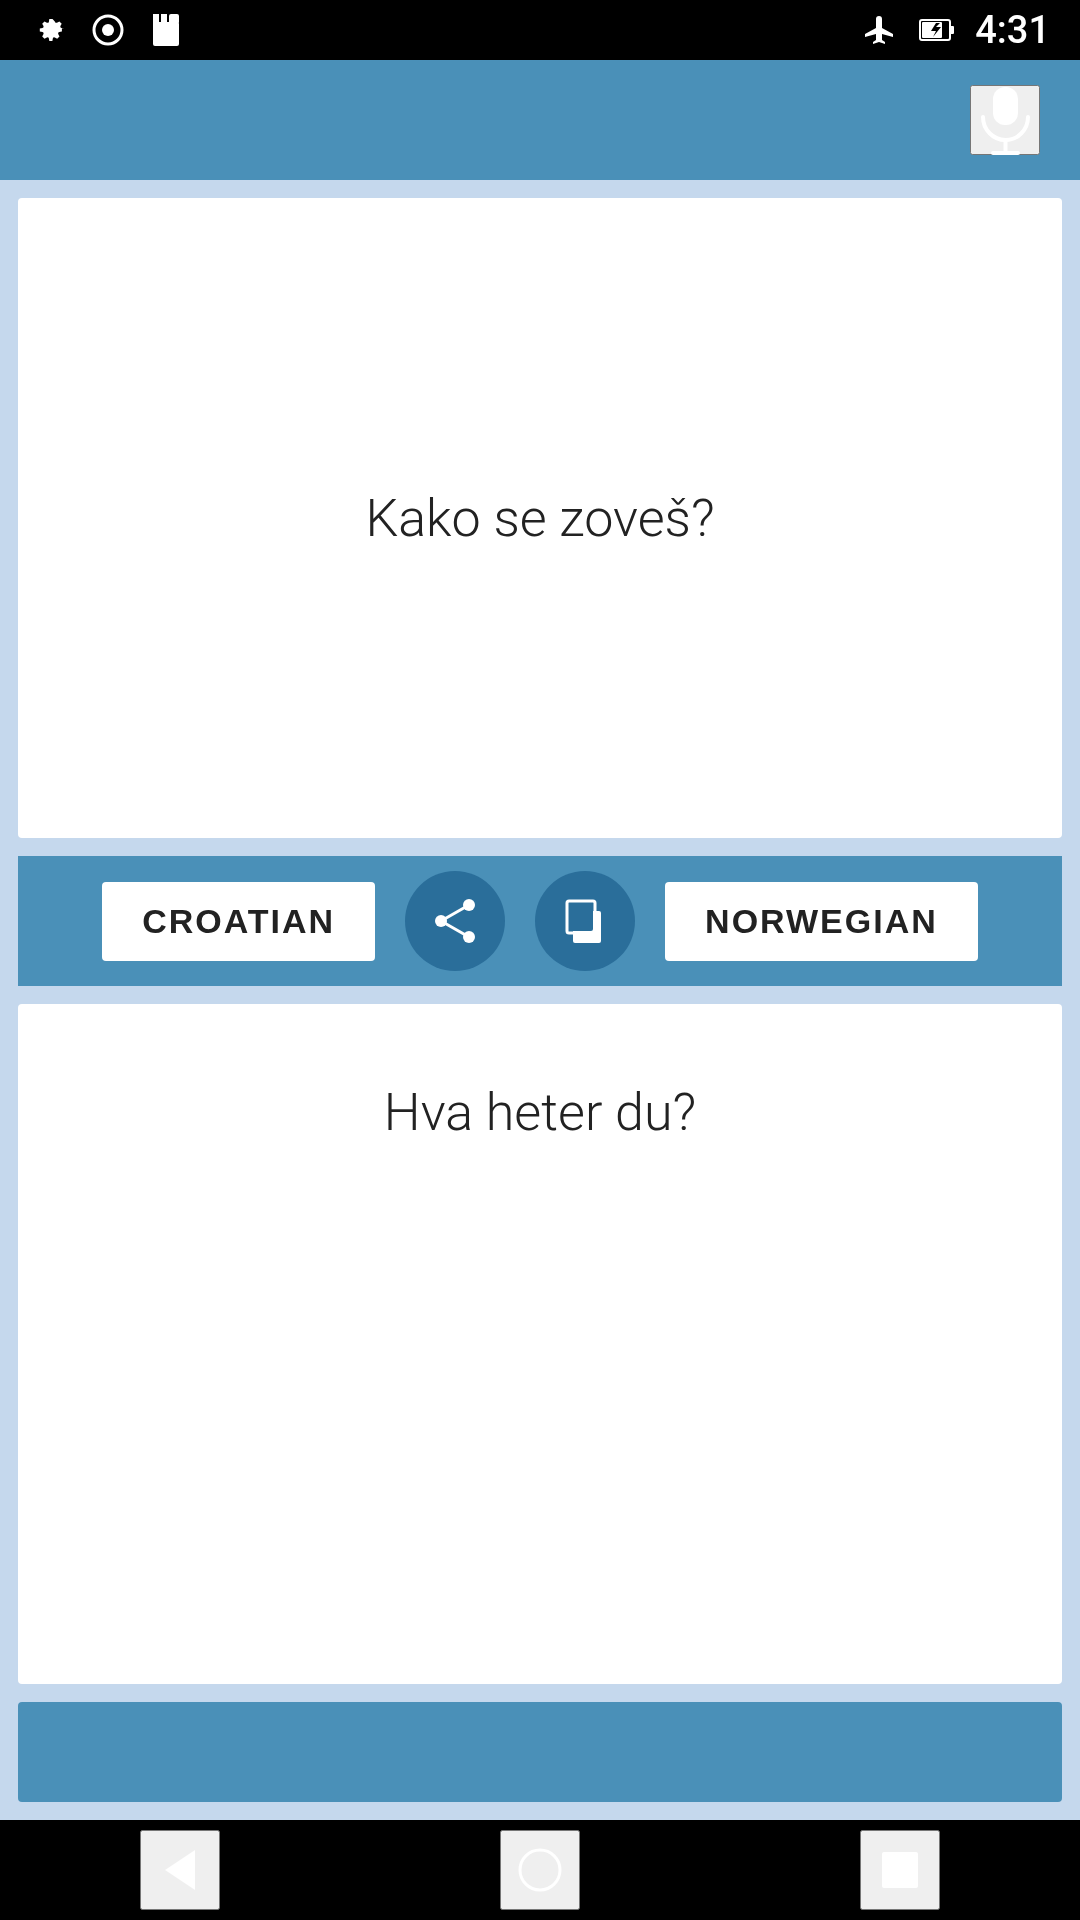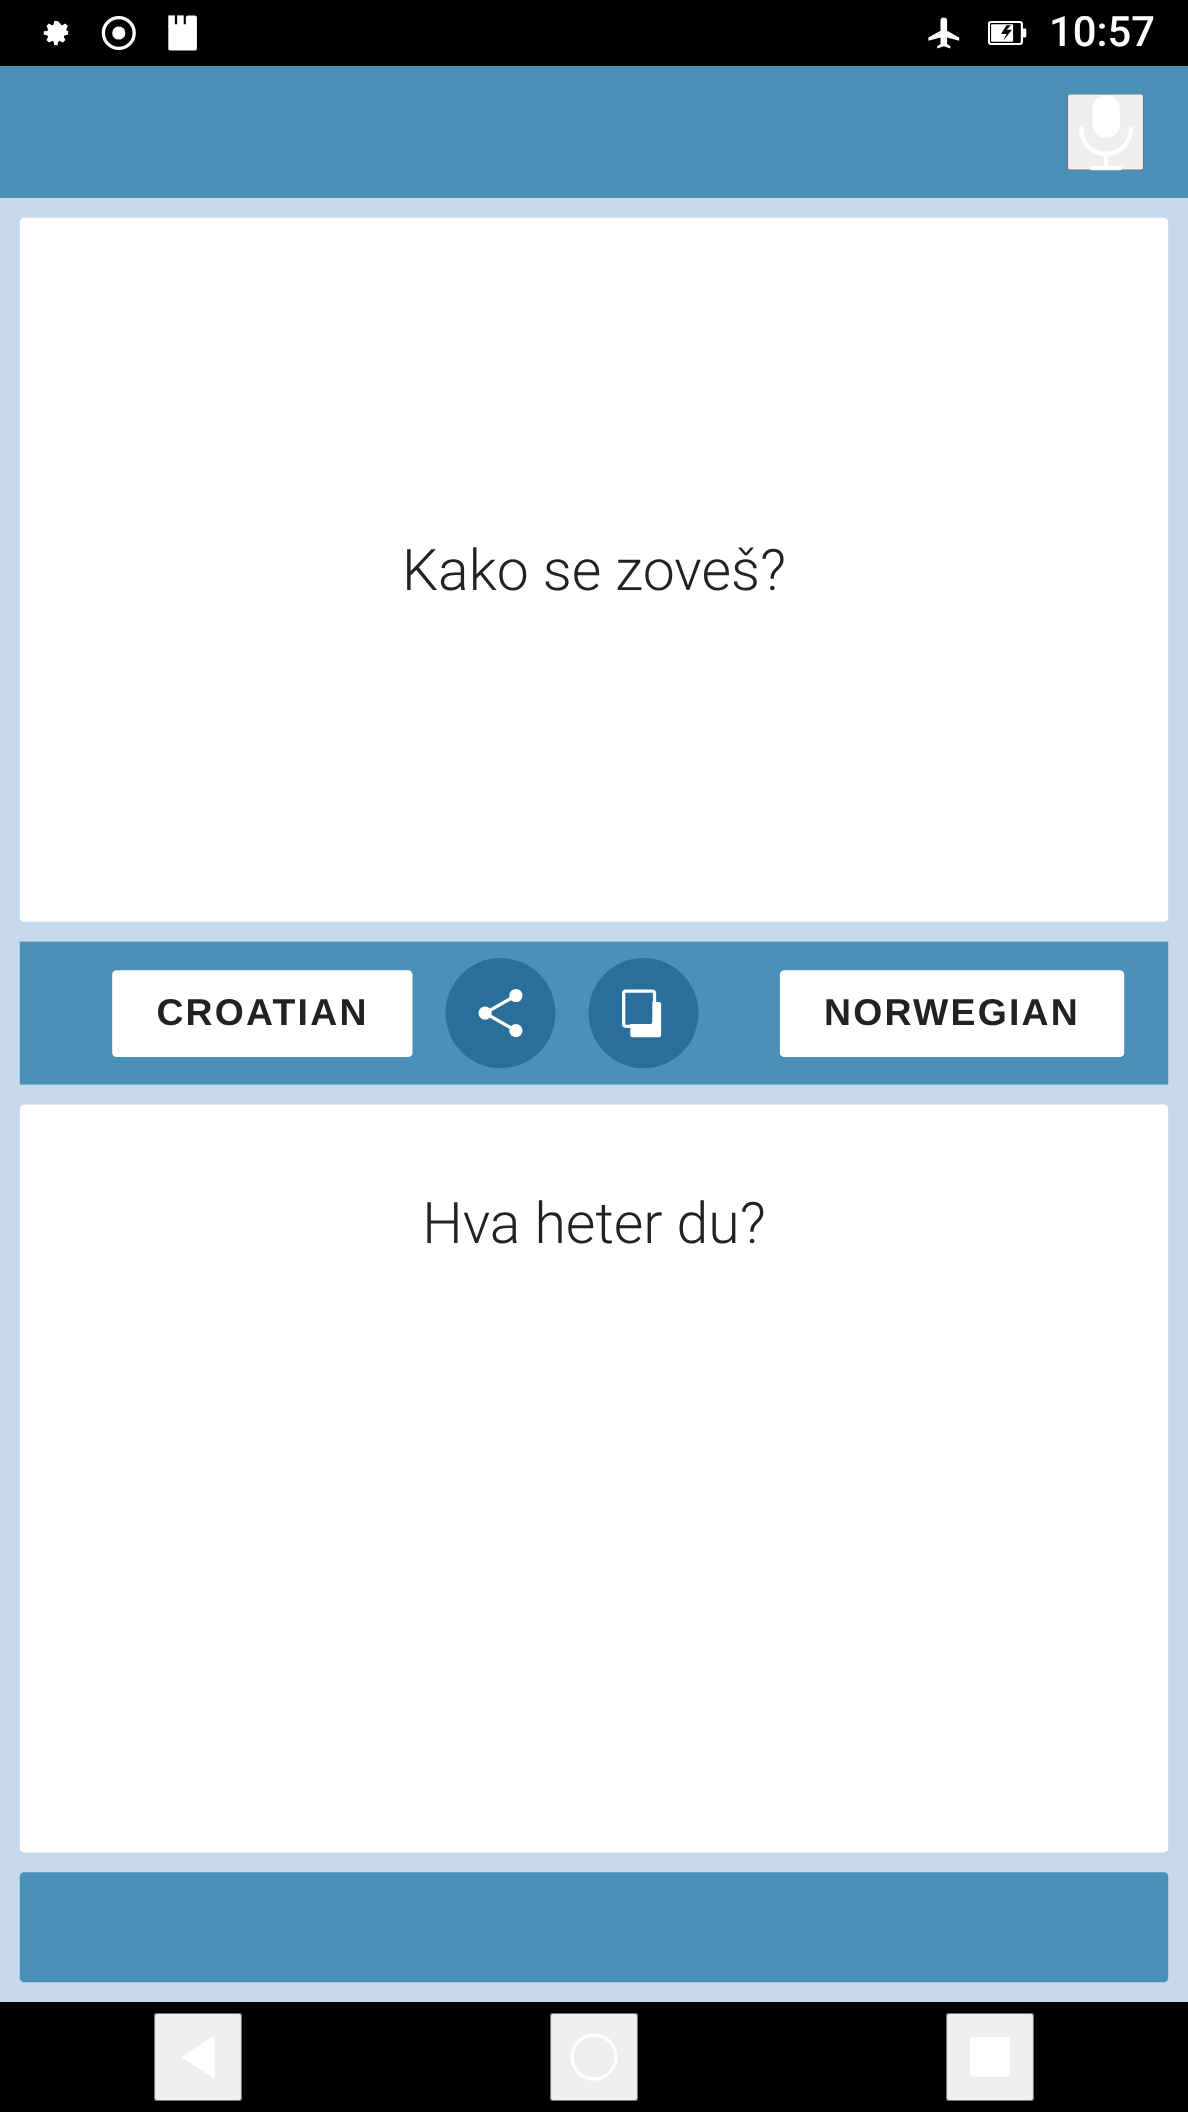--- a/index.html
+++ b/index.html
@@ -119,21 +119,20 @@
       border: none;
       border-radius: 4px;
       padding: 20px 40px;
       font-size: 34px;
       font-weight: 700;
       letter-spacing: 2px;
       color: #222;
       cursor: pointer;
       min-width: 260px;
       text-align: left;
-      margin-left: 44px;
     }
 
     .action-circle-btn {
       width: 100px;
       height: 100px;
       border-radius: 50%;
       background: #2a6e9a;
       border: none;
       display: flex;
       align-items: center;
@@ -233,21 +232,21 @@
     <div class="status-icon">
       <svg width="36" height="24" viewBox="0 0 36 24" fill="white">
         <rect x="1" y="2" width="30" height="20" rx="2" ry="2" stroke="white" stroke-width="2" fill="none"></rect>
         <rect x="31" y="8" width="4" height="8" rx="1" fill="white"></rect>
         <rect x="3" y="4" width="20" height="16" rx="1" fill="white"></rect>
 
         <path d="M14 5l-5 8h5l-3 6 8-10h-5l4-4z" fill="#000" transform="translate(3,0)"></path>
       </svg>
     </div>
 
-    <div id="status-time">10:57</div>
+    <div id="status-time">4:31</div>
   </div>
 </div>
 
 <div id="app-header">
   <button id="mic-button">
     <svg width="55" height="70" viewBox="0 0 55 70" fill="white">
       <rect x="15" y="2" width="25" height="38" rx="12" ry="12"></rect>
       <path d="M5 32c0 12.7 10.1 23 22.5 23S50 44.7 50 32" stroke="white" stroke-width="4" fill="none" stroke-linecap="round"></path>
       <line x1="27.5" y1="55" x2="27.5" y2="68" stroke="white" stroke-width="4" stroke-linecap="round"></line>
       <line x1="15" y1="68" x2="40" y2="68" stroke="white" stroke-width="4" stroke-linecap="round"></line>

